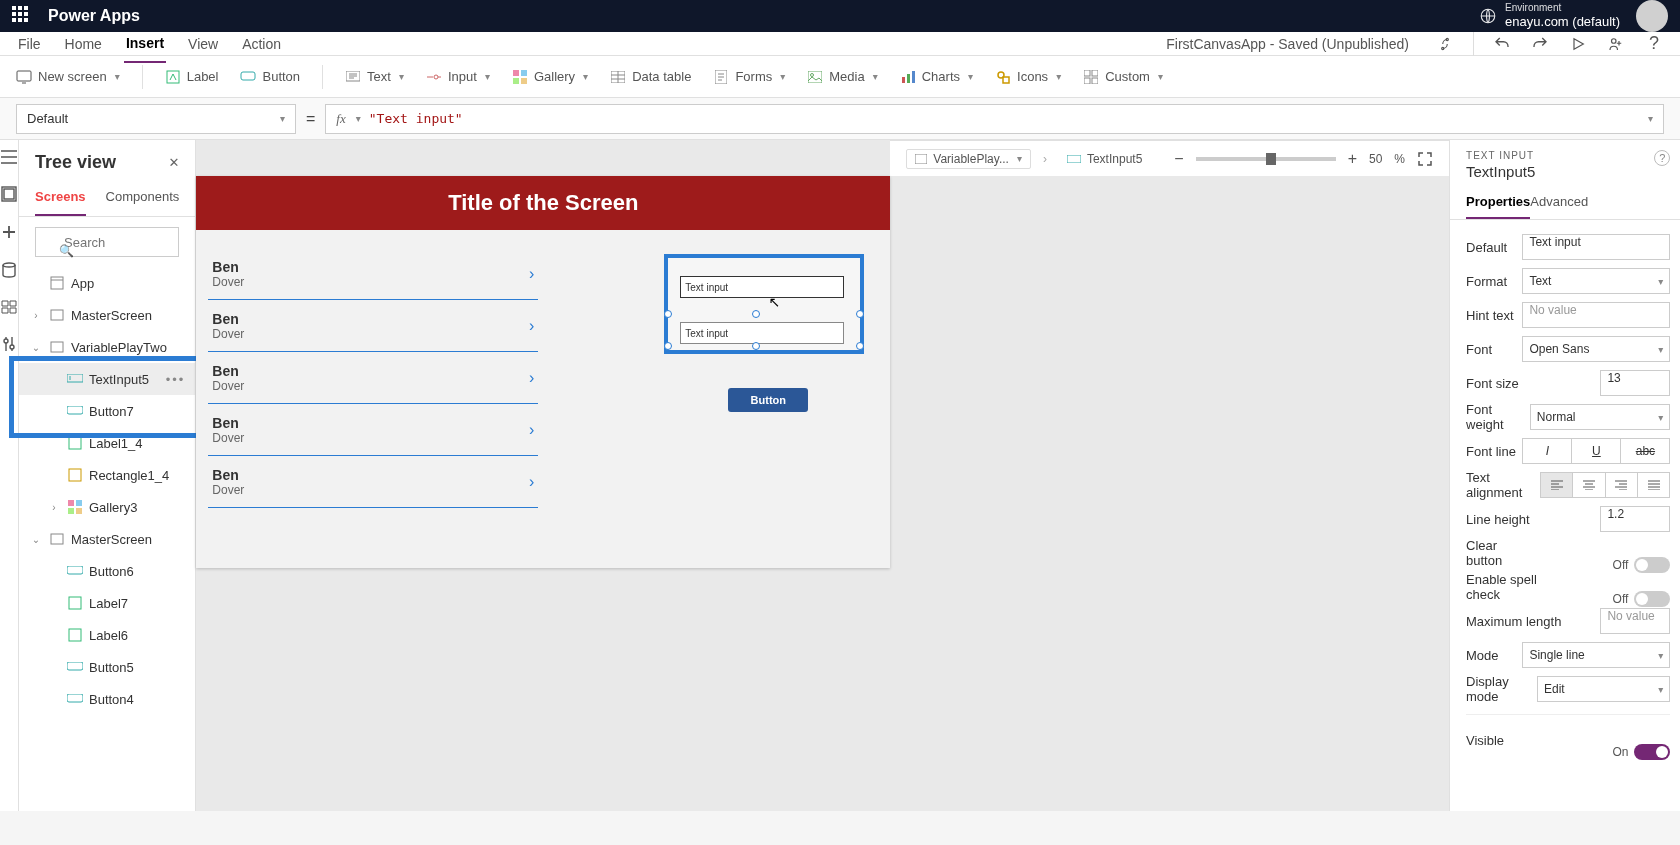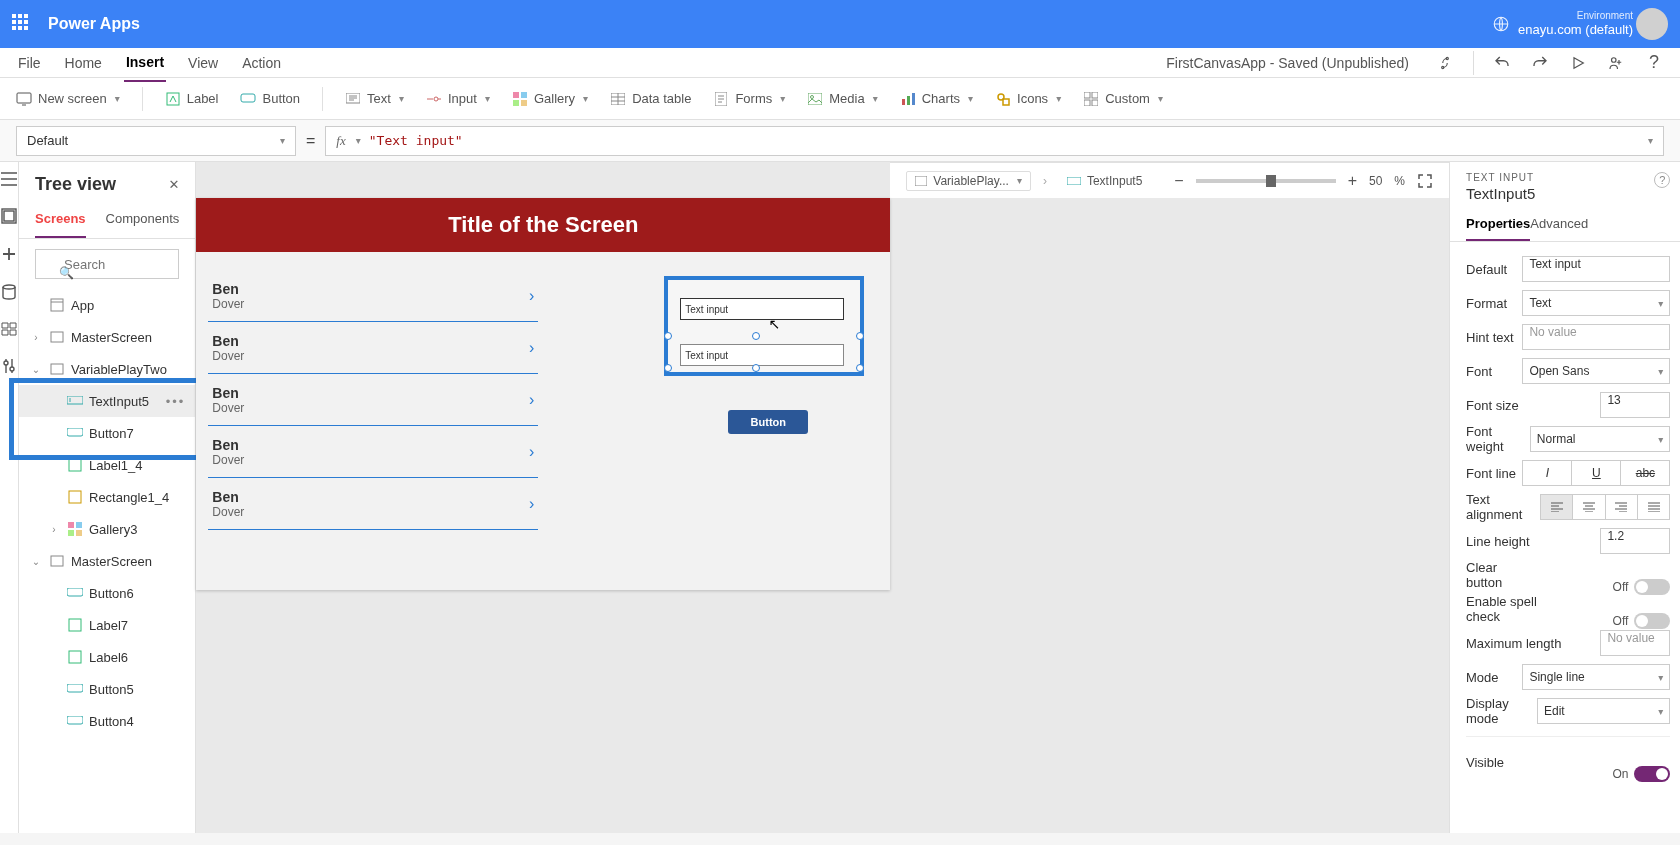--- a/index.html
+++ b/index.html
@@ -1,31 +1,31 @@
 <!DOCTYPE html>
 <html><head>
 <meta charset="utf-8">
 <style>
 * { box-sizing: border-box; margin: 0; padding: 0; font-family: "Segoe UI", Arial, sans-serif; }
 body { width: 1680px; height: 845px; background: #f5f5f5; overflow: hidden; font-size: 13px; color: #333; }
 
 
-.top-header { height: 48px; background: #3b82f6; display: flex; align-items: center; color: white; padding: 0 12px; }
+.top-header { height: 32px; background: #0f172a; display: flex; align-items: center; color: white; padding: 0 12px; }
 .waffle { width: 20px; height: 20px; display: grid; grid-template-columns: repeat(3,4px); grid-template-rows: repeat(3,4px); gap: 2px; margin-right: 16px; cursor: pointer; }
 .waffle span { background: white; }
 .app-name { font-size: 16px; font-weight: 600; }
 .top-header .spacer { flex: 1; }
-.env-block { text-align: right; margin-right: 3px; line-height: 1.2; }
+.env-block { text-align: left; margin-right: 16px; line-height: 1.2; }
 .env-label { font-size: 10px; opacity: .85; }
 .env-name { font-size: 13px; }
 .globe-icon { margin-right: 8px; opacity:.9; }
 .avatar { width: 32px; height: 32px; border-radius: 50%; background: #d0d0d0; }
 
 
-.menu-bar { height: 30px; background: #fff; border-bottom: 1px solid #e0e0e0; display: flex; align-items: center; padding: 0 16px; gap: 20px; }
+.menu-bar { height: 24px; background: #fff; border-bottom: 1px solid #e0e0e0; display: flex; align-items: center; padding: 0 16px; gap: 20px; }
 .menu-bar .mi { font-size: 14px; color: #555; cursor: pointer; padding: 10px 2px; }
 .menu-bar .mi.active { color: #000; font-weight: 600; border-bottom: 2px solid #742774; }
 .menu-bar .right { margin-left: auto; display: flex; align-items: center; gap: 18px; color: #555; }
 .menu-bar .doc-title { font-size: 14px; color: #555; margin-right: 8px; }
 .icon-btn { width: 20px; height: 20px; display: inline-flex; align-items: center; justify-content: center; cursor: pointer; color: #555; }
 
 
 .ribbon { height: 42px; background: #fff; border-bottom: 1px solid #e0e0e0; display: flex; align-items: center; padding: 0 16px; gap: 22px; color: #555; font-size: 13px; }
 .ribbon .ritem { display: flex; align-items: center; gap: 6px; cursor: pointer; }
 .ribbon .sep { width: 1px; height: 24px; background: #e0e0e0; }

